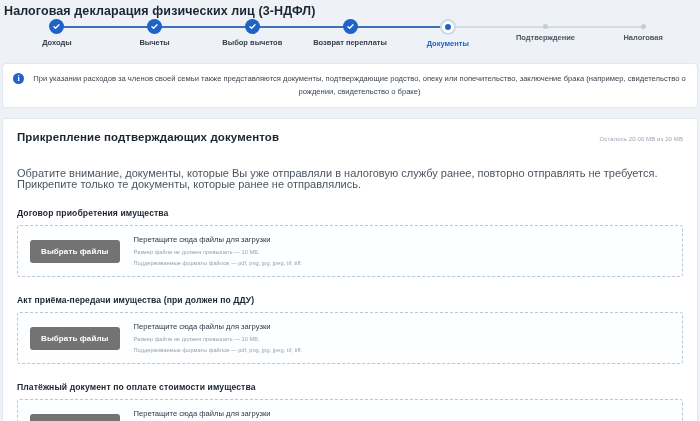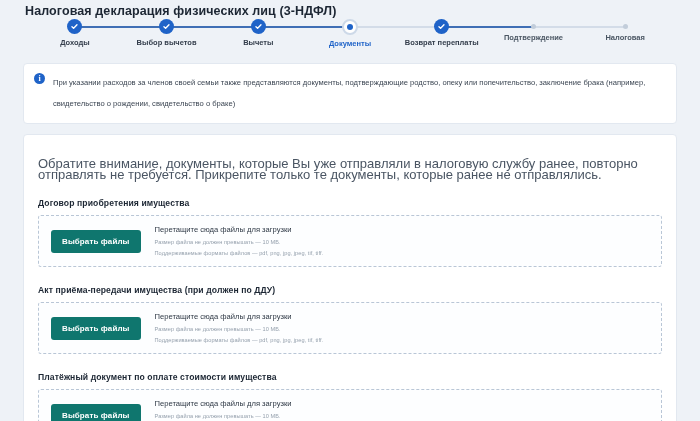--- a/index.html
+++ b/index.html
@@ -14,21 +14,21 @@
     font-family: "Liberation Sans", sans-serif;
     background: #eef2f7;
     color: #26303c;
     -webkit-font-smoothing: antialiased;
   }
 
   .page {
     width: 700px;
     height: 309px;
     position: relative;
-    padding: 0 23px;
+    padding: 0 2px;
   }
 
   
   .page-title {
     font-size: 12.5px;
     font-weight: bold;
     color: #1c2633;
     letter-spacing: .1px;
     padding: 3px 0 0 2px;
     height: 18px;
@@ -130,23 +130,24 @@
     color: #fff;
     font-size: 8px;
     font-weight: bold;
     line-height: 11px;
     text-align: center;
     margin-top: 1px;
     font-family: "Liberation Serif", serif;
   }
   .info-text {
     font-size: 7.6px;
-    line-height: 21px;
+    line-height: 13px;
     color: #3b4552;
     max-width: 655px;
+    text-align: center;
   }
 
   
   .card {
     background: #ffffff;
     border: 1px solid #e2e8f0;
     border-radius: 4px;
     margin-top: 10px;
     padding: 12px 14px 0 14px;
     height: 312px;
@@ -164,22 +165,22 @@
     color: #1c2633;
     letter-spacing: .1px;
   }
   .quota {
     font-size: 6px;
     color: #9aa5b2;
     white-space: nowrap;
     letter-spacing: .1px;
   }
   .card-desc {
-    margin-top: 11px;
-    font-size: 13px;
+    margin-top: 25px;
+    font-size: 11px;
     line-height: 11px;
     color: #4a5563;
   }
 
   
   .section { margin-top: 18px; }
   .section-title {
     font-size: 8.6px;
     font-weight: bold;
     color: #1c2633;
@@ -192,21 +193,21 @@
     border-radius: 3px;
     background: #fdfeff;
     padding: 10px 12px;
     display: flex;
     align-items: center;
     gap: 14px;
     height: 52px;
   }
   .pick-btn {
     flex: 0 0 auto;
-    background: #0f766e;
+    background: #737373;
     color: #ffffff;
     border: none;
     border-radius: 3px;
     font-family: "Liberation Sans", sans-serif;
     font-size: 8px;
     font-weight: bold;
     padding: 7px 11px;
     cursor: pointer;
     letter-spacing: .1px;
     white-space: nowrap;
@@ -242,66 +243,70 @@
           </div>
           <div class="step-label">Доходы</div>
         </div>
         <div class="step done">
           <div class="line"></div>
           <div class="node">
             <svg width="9" height="9" viewBox="0 0 12 12">
               <path d="M2.6 6.2 L4.8 8.4 L9.3 3.6" fill="none" stroke="#ffffff" stroke-width="1.8" stroke-linecap="round" stroke-linejoin="round"></path>
             </svg>
           </div>
-          <div class="step-label">Выбор вычетов</div>
+          <div class="step-label">Вычеты</div>
         </div>
         <div class="step done">
           <div class="line"></div>
           <div class="node">
             <svg width="9" height="9" viewBox="0 0 12 12">
               <path d="M2.6 6.2 L4.8 8.4 L9.3 3.6" fill="none" stroke="#ffffff" stroke-width="1.8" stroke-linecap="round" stroke-linejoin="round"></path>
             </svg>
           </div>
-          <div class="step-label">Вычеты</div>
-        </div>
-        <div class="step current">
-          <div class="line"></div>
-          <div class="node">
-            <div class="dot"></div>
-          </div>
-          <div class="step-label">Документы</div>
+          <div class="step-label">Выбор вычетов</div>
         </div>
         <div class="step done">
           <div class="line"></div>
           <div class="node">
             <svg width="9" height="9" viewBox="0 0 12 12">
               <path d="M2.6 6.2 L4.8 8.4 L9.3 3.6" fill="none" stroke="#ffffff" stroke-width="1.8" stroke-linecap="round" stroke-linejoin="round"></path>
             </svg>
           </div>
           <div class="step-label">Возврат переплаты</div>
+        </div>
+        <div class="step current">
+          <div class="line"></div>
+          <div class="node">
+            <div class="dot"></div>
+          </div>
+          <div class="step-label">Документы</div>
         </div>
         <div class="step pending">
           <div class="line"></div>
           <div class="node"></div>
           <div class="step-label">Подтверждение</div>
         </div>
         <div class="step pending">
           <div class="node"></div>
           <div class="step-label">Налоговая</div>
         </div>
       </div>
   </div>
 
   <div class="info-banner">
     <div class="info-icon">i</div>
     <div class="info-text">При указании расходов за членов своей семьи также представляются документы, подтверждающие родство, опеку или попечительство, заключение брака (например, свидетельство о рождении, свидетельство о браке)</div>
   </div>
 
   <div class="card">
 
+    <div class="card-head">
+      <div class="card-title">Прикрепление подтверждающих документов</div>
+      <div class="quota">Осталось 20.00 MB из 20 MB</div>
+    </div>
 
     <div class="card-desc">Обратите внимание, документы, которые Вы уже отправляли в налоговую службу ранее, повторно отправлять не требуется. Прикрепите только те документы, которые ранее не отправлялись.</div>
 
     <div id="sections">
         <div class="section">
           <div class="section-title">Договор приобретения имущества</div>
           <div class="dropzone">
             <button class="pick-btn">Выбрать файлы</button>
             <div class="dz-texts">
               <div class="dz-main">Перетащите сюда файлы для загрузки</div>

